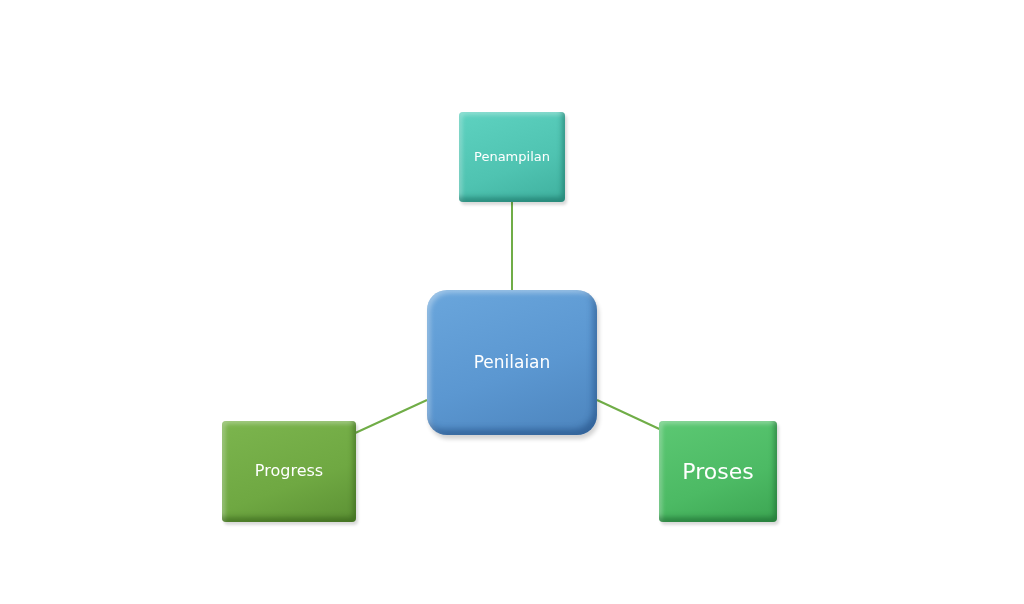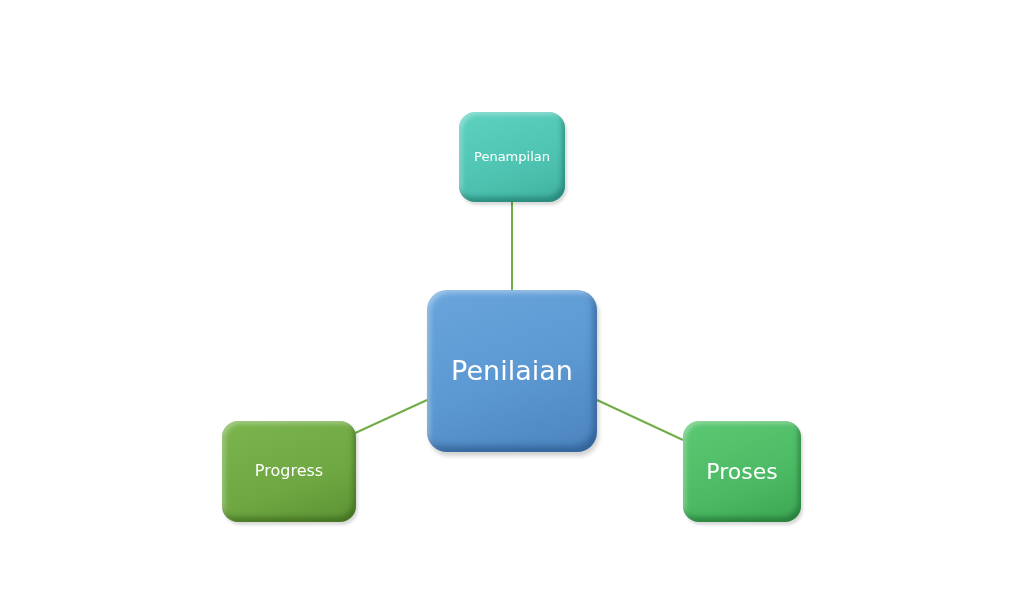--- a/index.html
+++ b/index.html
@@ -7,48 +7,48 @@
       width: 1024px; height: 604px;
       background: #ffffff;
       position: relative;
       overflow: hidden;
       font-family: "DejaVu Sans", sans-serif;
     }
     #connectors { position: absolute; left: 0; top: 0; }
     .node {
       position: absolute;
       box-sizing: border-box;
-      border-radius: 16px;
+      border-radius: 4px;
       display: flex; align-items: center; justify-content: center;
       text-align: center;
       color: #ffffff;
       line-height: 1.15;
     }
     .node span { display: block; }
     #center {
-      left: 427px; top: 290px; width: 170px; height: 162px;
+      left: 427px; top: 290px; width: 170px; height: 145px;
       background: linear-gradient(160deg, #6aa6dc 0%, #5b97d1 55%, #4c84bd 100%);
       box-shadow: inset -4px -6px 6px rgba(20,60,110,0.45), inset 3px 3px 5px rgba(255,255,255,0.35), 2px 4px 4px rgba(0,0,0,0.18);
-      font-size: 27px;
+      font-size: 17px;
       border-radius: 20px;
     }
     #top {
       left: 459px; top: 112px; width: 106px; height: 90px;
       background: linear-gradient(160deg, #5ed2c0 0%, #4fc3b1 60%, #3fb09e 100%);
       box-shadow: inset -3px -5px 5px rgba(10,90,80,0.45), inset 3px 3px 4px rgba(255,255,255,0.3), 2px 3px 3px rgba(0,0,0,0.15);
       font-size: 13px;
     }
     #left {
       left: 222px; top: 421px; width: 134px; height: 101px;
       background: linear-gradient(160deg, #7cb54e 0%, #6fa842 60%, #5c9134 100%);
       box-shadow: inset -3px -5px 5px rgba(40,80,15,0.45), inset 3px 3px 4px rgba(255,255,255,0.3), 2px 3px 3px rgba(0,0,0,0.15);
       font-size: 16px;
     }
     #right {
-      left: 683px; top: 421px; width: 118px; height: 101px;
+      left: 659px; top: 421px; width: 118px; height: 101px;
       background: linear-gradient(160deg, #5cc873 0%, #4cba64 60%, #3ca552 100%);
       box-shadow: inset -3px -5px 5px rgba(15,85,35,0.45), inset 3px 3px 4px rgba(255,255,255,0.3), 2px 3px 3px rgba(0,0,0,0.15);
       font-size: 22px;
     }
   </style>
 </head>
 <body>
 
 <svg id="connectors" width="1024" height="604">
   <line x1="512" y1="202" x2="512" y2="290" stroke="#70ad47" stroke-width="2"></line>

